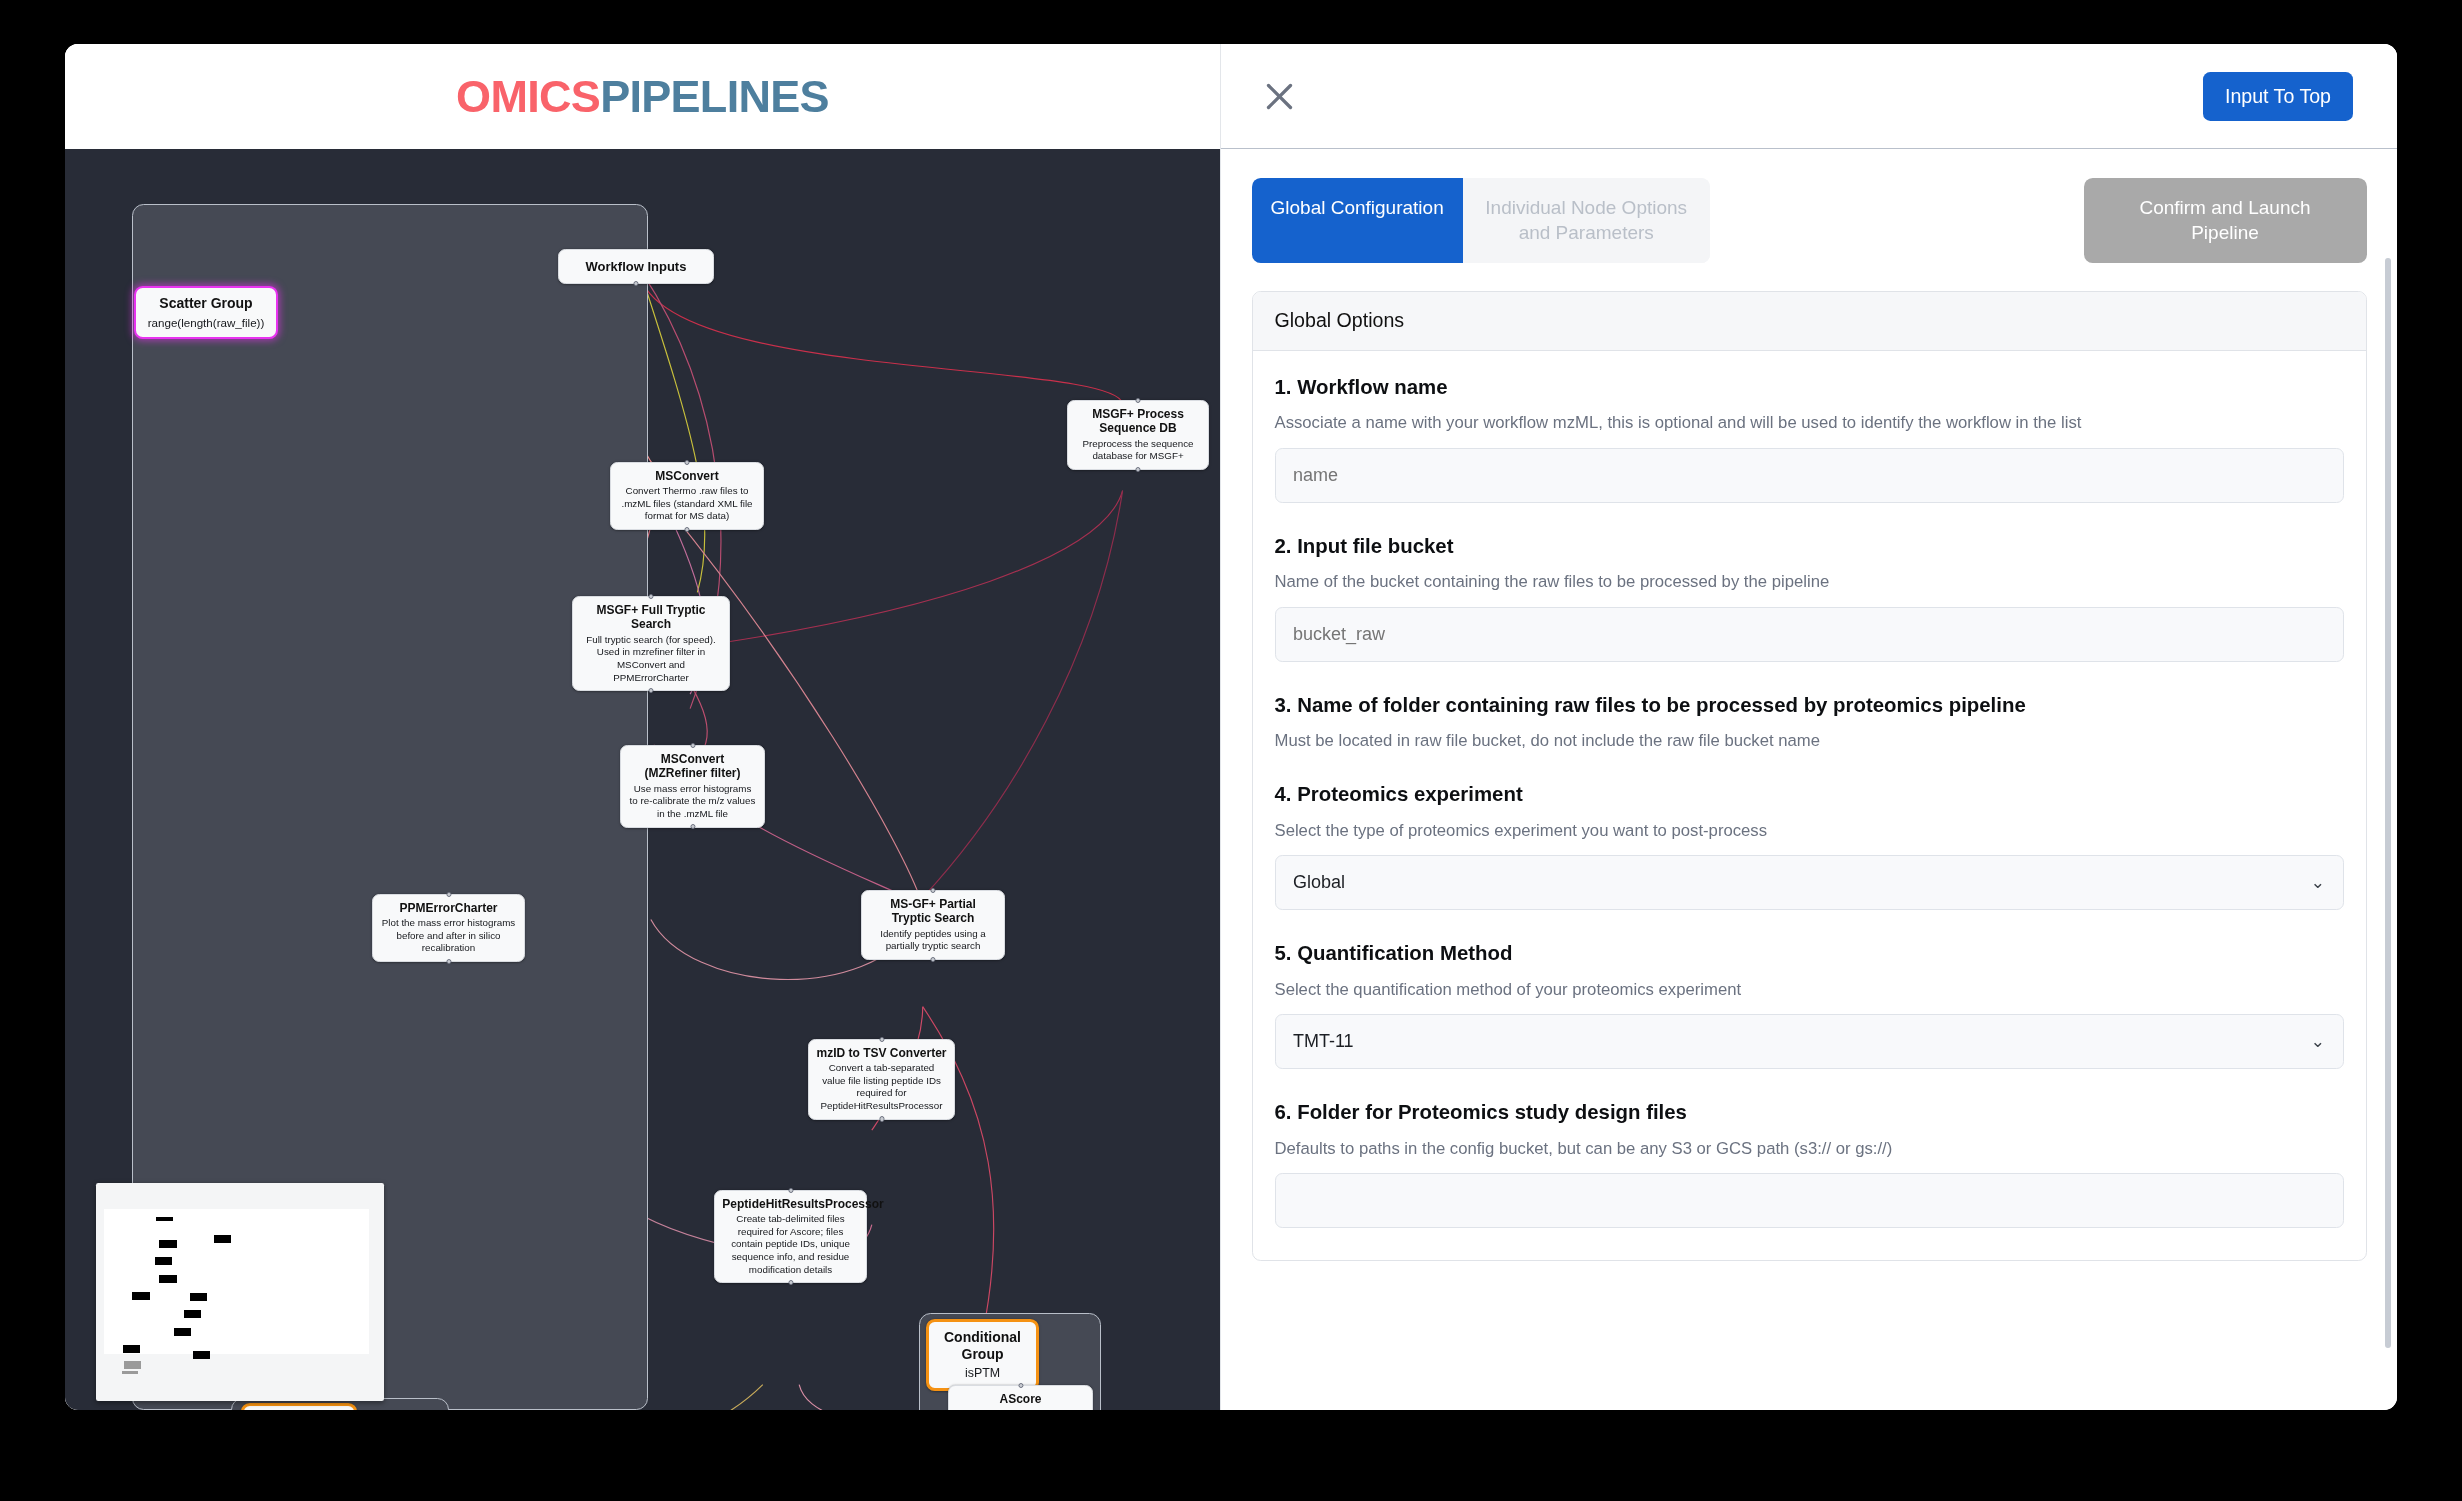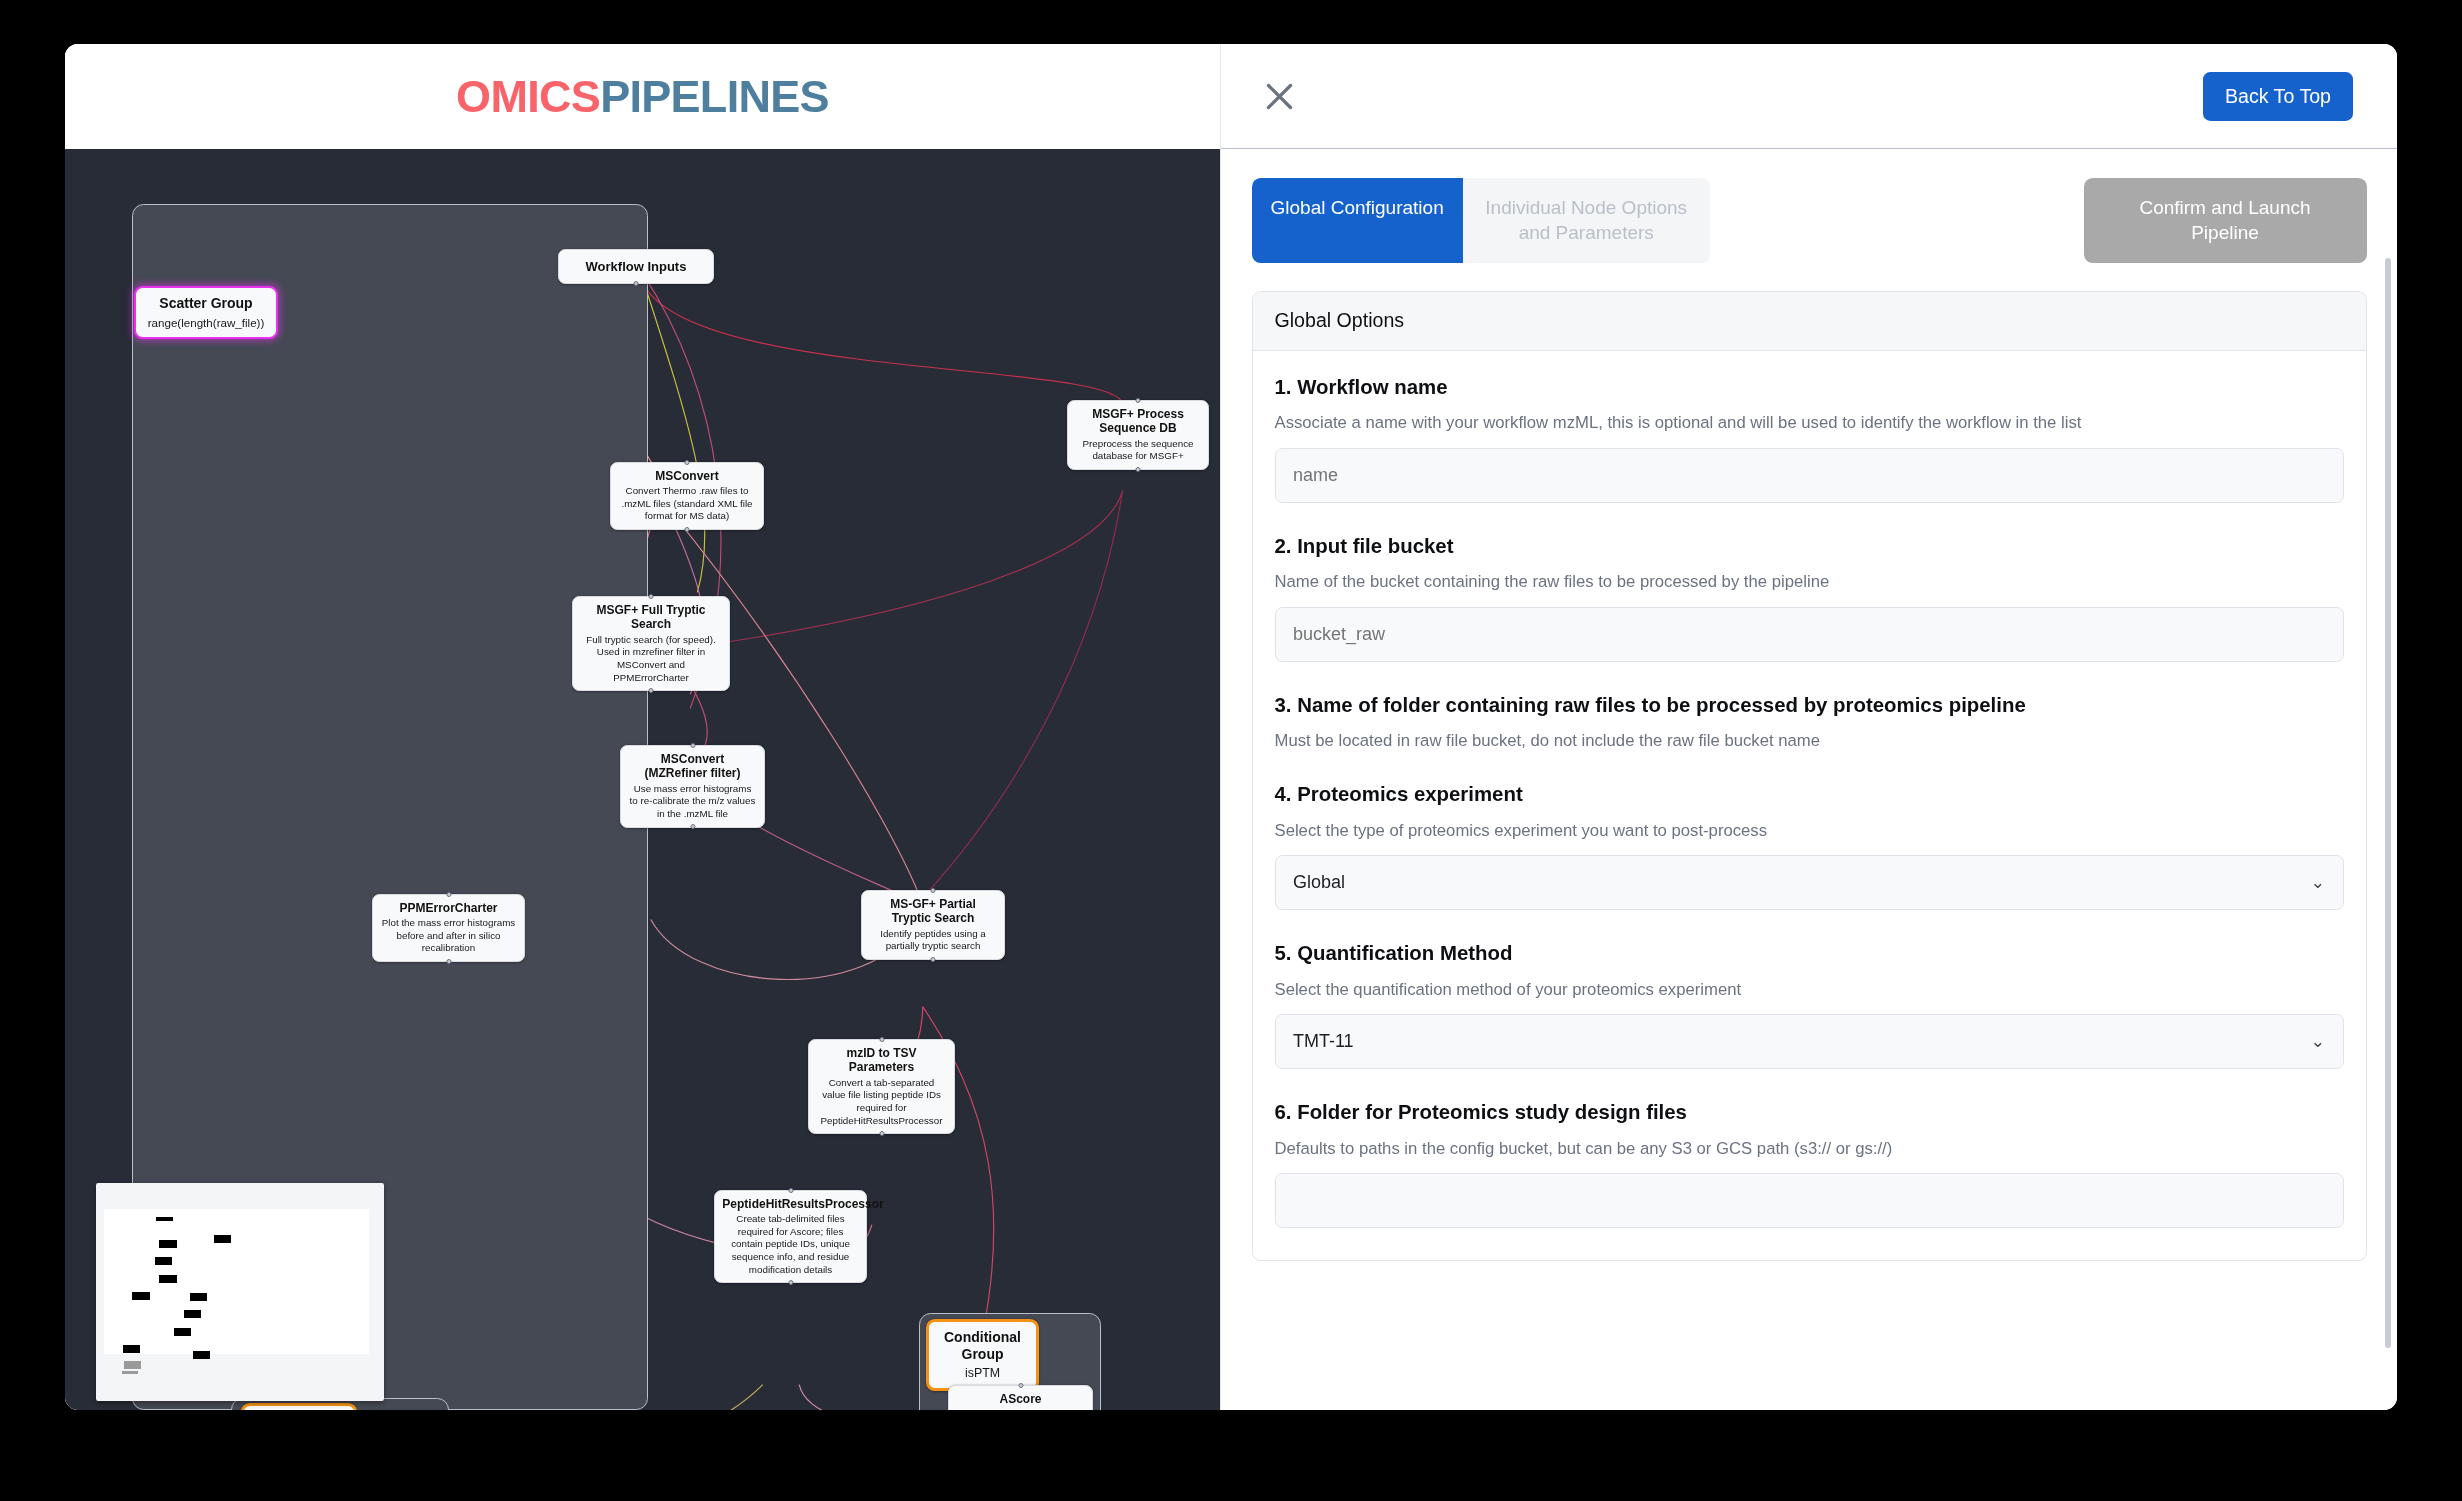--- a/index.html
+++ b/index.html
@@ -321,21 +321,21 @@
 
       <div class="node" style="left:796px; top:741px; width:144px;">
         <span class="port top"></span>
         <div class="t">MS-GF+ Partial Tryptic Search</div>
         <div class="d">Identify peptides using a partially tryptic search</div>
         <span class="port bot"></span>
       </div>
 
       <div class="node" style="left:743px; top:890px; width:147px;">
         <span class="port top"></span>
-        <div class="t">mzID to TSV Parameters</div>
+        <div class="t">mzID to TSV Converter</div>
         <div class="d">Convert a tab-separated value file listing peptide IDs required for PeptideHitResultsProcessor</div>
         <span class="port bot"></span>
       </div>
 
       <div class="node" style="left:649px; top:1041px; width:153px;">
         <span class="port top"></span>
         <div class="t">PeptideHitResultsProcessor</div>
         <div class="d">Create tab-delimited files required for Ascore; files contain peptide IDs, unique sequence info, and residue modification details</div>
         <span class="port bot"></span>
       </div>
@@ -382,21 +382,21 @@
   <div class="config-pane">
 
     <div class="cfg-header">
       <div class="x-btn">
         <svg viewBox="0 0 24 24" fill="none" stroke="#6b7280" stroke-width="2.4" stroke-linecap="round">
           <line x1="4" y1="4" x2="20" y2="20"></line>
             <line x1="20" y1="4" x2="4" y2="20"></line>
         </svg>
       </div>
       <div class="spacer"></div>
-      <button class="back-top">Back To Top</button>
+      <button class="back-top">Input To Top</button>
     </div>
 
     <div class="cfg-body">
 
       <div class="tabs-row">
         <div class="tabset">
           <div class="tab active">Global Configuration</div>
           <div class="tab">Individual Node Options and Parameters</div>
         </div>
         <button class="launch-btn">Confirm and Launch Pipeline</button>

